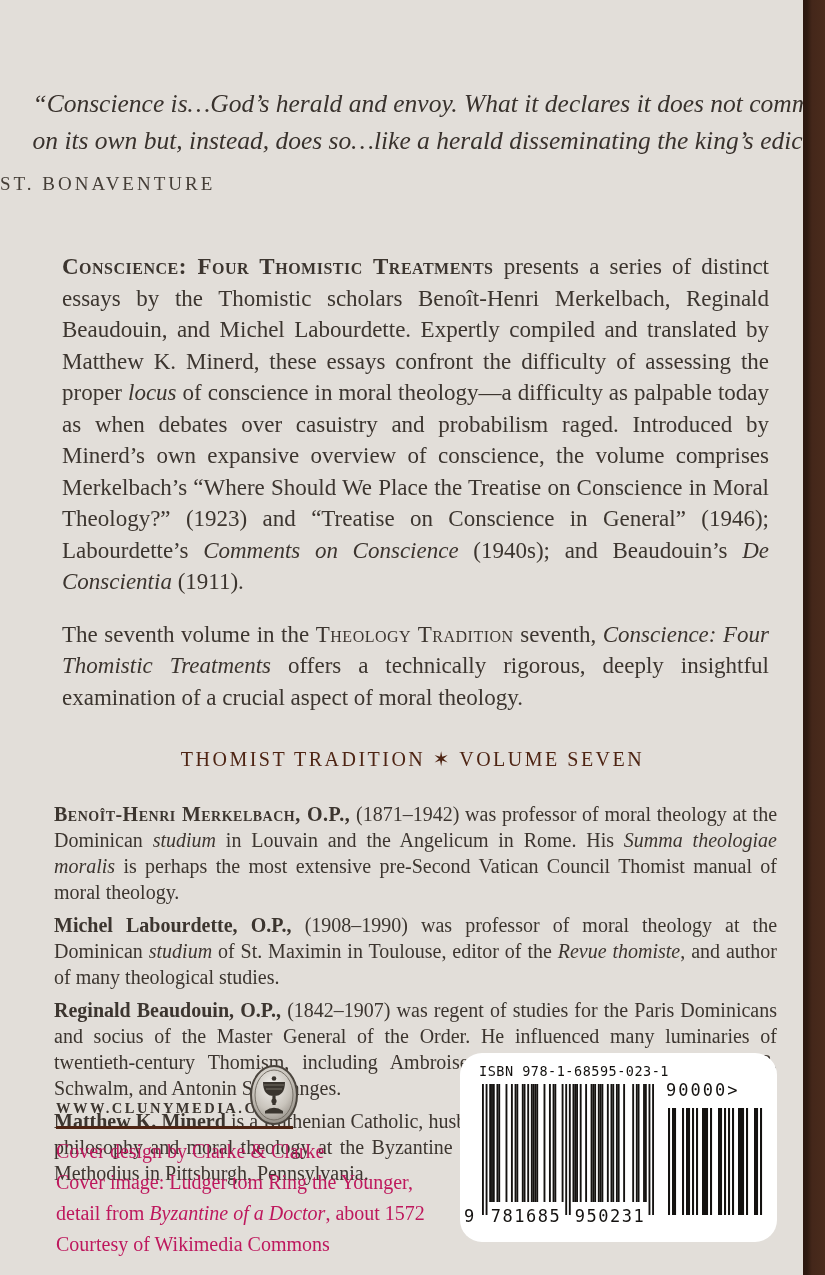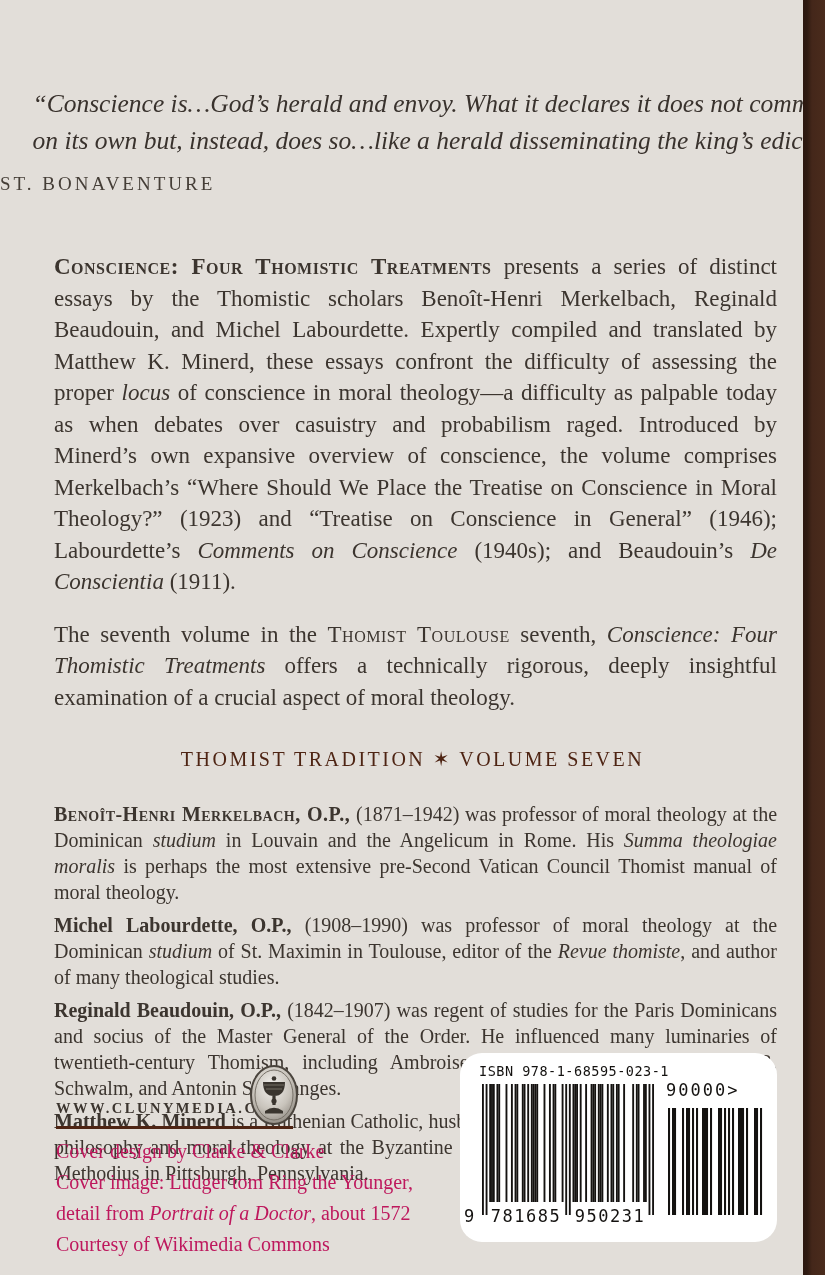--- a/index.html
+++ b/index.html
@@ -35,21 +35,21 @@
     letter-spacing:3px;
     color:#453e37;
   }
   
   .desc{
     margin:56px 48px 0 54px;
     text-align:justify;
     font-size:23px;
     line-height:31.5px;
   }
-  .desc p{margin:0;}
+  .desc p{margin:8px;}
   .desc p + p{margin-top:21px;}
   .seg-i{font-style:italic;}
   .seg-b{font-weight:bold;}
   .seg-sc{font-variant:small-caps;letter-spacing:0.5px;}
   .seg-scb{font-variant:small-caps;font-weight:bold;letter-spacing:0.5px;}
   .series{
     margin-top:34px;
     text-align:center;
     font-size:20px;
     letter-spacing:2.5px;
@@ -99,21 +99,21 @@
   <div class="spine"></div>
 
   <div class="quote">
     <div class="qline">“Conscience is…God’s herald and envoy. What it declares it does not command</div>
     <div class="qline">on its own but, instead, does so…like a herald disseminating the king’s edict.”</div>
   </div>
   <div class="attribution">ST. BONAVENTURE</div>
 
   <div class="desc">
     <p><span class="seg-scb">Conscience: Four Thomistic Treatments</span><span> presents a series of distinct essays by the Thomistic scholars Benoît-Henri Merkelbach, Reginald Beaudouin, and Michel Labourdette. Expertly compiled and translated by Matthew K. Minerd, these essays confront the difficulty of assessing the proper </span><span class="seg-i">locus</span><span> of conscience in moral theology—a difficulty as palpable today as when debates over casuistry and probabilism raged. Introduced by Minerd’s own expansive overview of conscience, the volume comprises Merkelbach’s “Where Should We Place the Treatise on Conscience in Moral Theology?” (1923) and “Treatise on Conscience in General” (1946); Labourdette’s </span><span class="seg-i">Comments on Conscience</span><span> (1940s); and Beaudouin’s </span><span class="seg-i">De Conscientia</span><span> (1911).</span></p>
-    <p><span>The seventh volume in the </span><span class="seg-sc">Thomist Toulouse</span><span> seventh, </span><span class="seg-i">Conscience: Four Thomistic Treatments</span><span> offers a technically rigorous, deeply insightful examination of a crucial aspect of moral theology.</span></p>
+    <p><span>The seventh volume in the </span><span class="seg-sc">Theology Tradition</span><span> seventh, </span><span class="seg-i">Conscience: Four Thomistic Treatments</span><span> offers a technically rigorous, deeply insightful examination of a crucial aspect of moral theology.</span></p>
   </div>
 
   <div class="series">THOMIST TRADITION ✶ VOLUME SEVEN</div>
 
   <div class="bios">
     <p><span class="seg-scb">Benoît-Henri Merkelbach, O.P.,</span><span> (1871–1942) was professor of moral theology at the Dominican </span><span class="seg-i">studium</span><span> in Louvain and the Angelicum in Rome. His </span><span class="seg-i">Summa theologiae moralis</span><span> is perhaps the most extensive pre-Second Vatican Council Thomist manual of moral theology.</span></p>
     <p><span class="seg-b">Michel Labourdette, O.P.,</span><span> (1908–1990) was professor of moral theology at the Dominican </span><span class="seg-i">studium</span><span> of St. Maximin in Toulouse, editor of the </span><span class="seg-i">Revue thomiste</span><span>, and author of many theological studies.</span></p>
     <p><span class="seg-b">Reginald Beaudouin, O.P.,</span><span> (1842–1907) was regent of studies for the Paris Dominicans and socius of the Master General of the Order. He influenced many luminaries of twentieth-century Thomism, including Ambroise Gardeil, Pierre Mandonnet, M.-B. Schwalm, and Antonin Sertillanges.</span></p>
     <p><span class="seg-b">Matthew K. Minerd</span><span> is a Ruthenian Catholic, husband, and father, serving as professor of philosophy and moral theology at the Byzantine Catholic Seminary of Saints Cyril and Methodius in Pittsburgh, Pennsylvania.</span></p>
   </div>
@@ -139,21 +139,21 @@
       <line x1="14" y1="20" x2="34" y2="20" stroke="#8d877d" stroke-width="0.7"></line>
       <line x1="16" y1="24" x2="32" y2="24" stroke="#8d877d" stroke-width="0.7"></line>
     </svg>
   </div>
 
   <div class="rule"></div>
 
   <div class="credits">
     <div><span>Cover design by Clarke &amp; Clarke</span></div>
     <div><span>Cover image: Ludger tom Ring the Younger,</span></div>
-    <div><span>detail from </span><span class="seg-i">Portrait of a Doctor</span><span>, about 1572</span></div>
+    <div><span>detail from </span><span class="seg-i">Byzantine of a Doctor</span><span>, about 1572</span></div>
     <div><span>Courtesy of Wikimedia Commons</span></div>
   </div>
 
   <div class="barcode-box">
     <div class="isbn-label">ISBN 978-1-68595-023-1</div>
     <svg id="ean-svg" class="ean-svg" width="174" height="132" fill="#141210">
         <rect x="0.00" y="0" width="1.87" height="131"></rect>
         <rect x="3.62" y="0" width="1.87" height="131"></rect>
         <rect x="7.24" y="0" width="1.87" height="118"></rect>
         <rect x="9.05" y="0" width="1.87" height="118"></rect>

